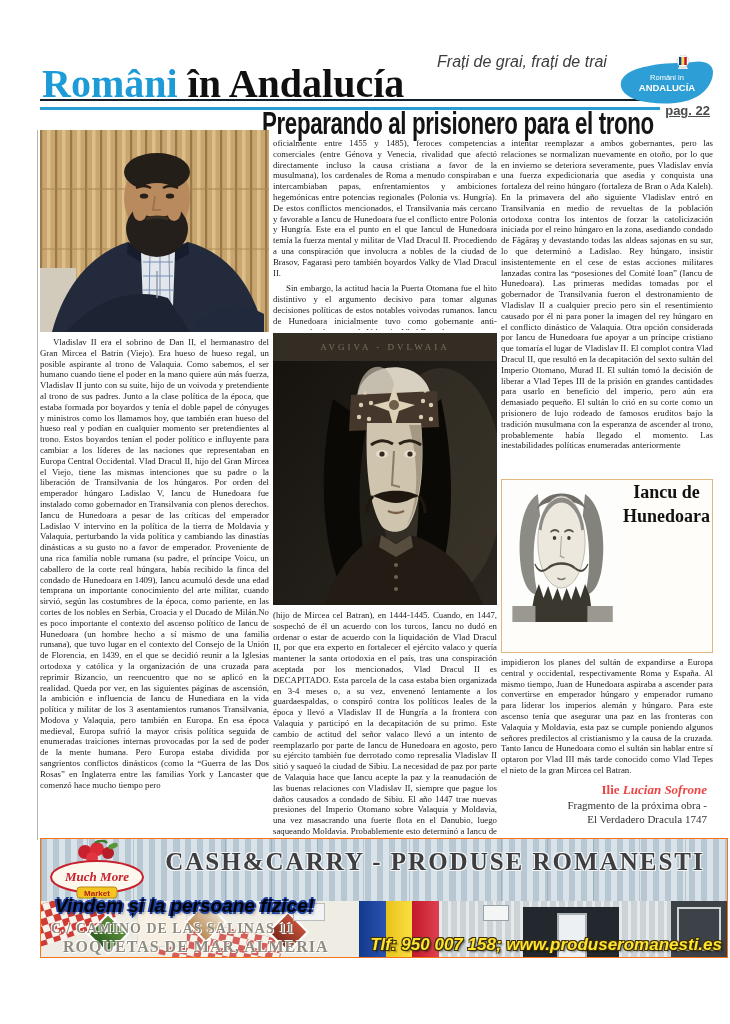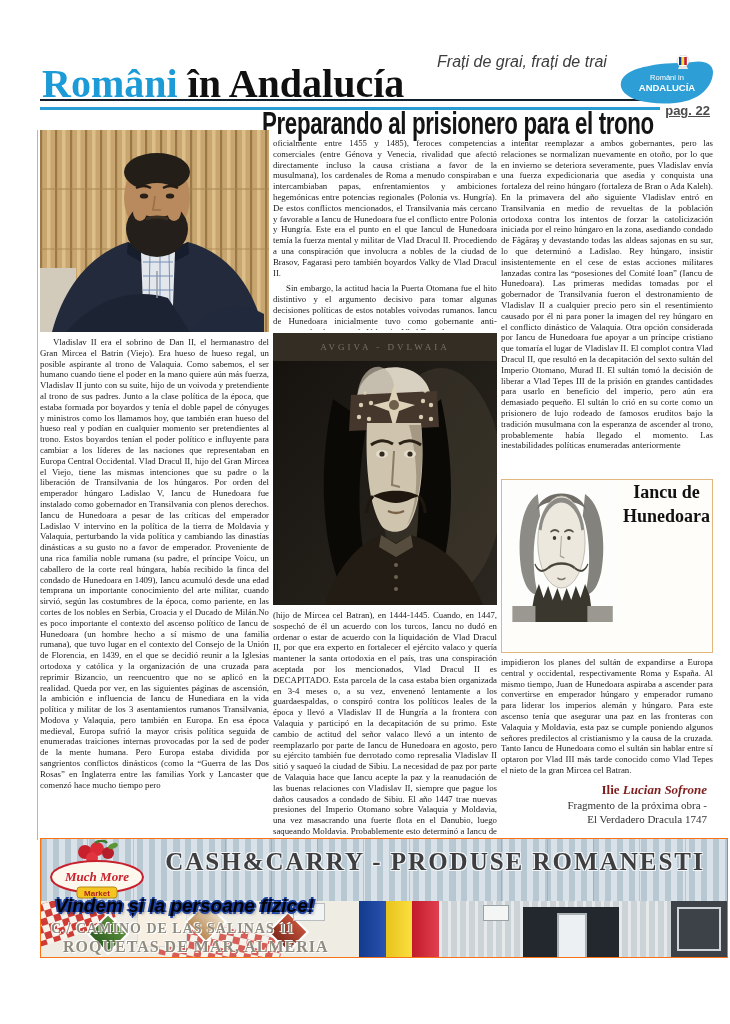--- a/index.html
+++ b/index.html
@@ -34,21 +34,21 @@
   .col-mid .caption-block{margin-top:5px;height:226px;overflow:hidden;}
   .col-right{position:absolute;left:501px;top:138px;width:212px;}
   .col-right .block1{height:338px;overflow:hidden;}
   .iancu-box{margin-top:3px;border:1px solid #e2b77f;background:#fffdf9;height:172px;
              display:flex;flex-direction:row;align-items:flex-start;}
   .iancu-svg{width:206px;height:142px;display:block;}
   .iancu-title{font-family:"Liberation Serif",serif;font-weight:bold;font-size:18px;color:#111;
                text-align:center;line-height:24px;}
   .col-right .block2{margin-top:4px;max-height:122px;overflow:hidden;}
   .byline{margin-top:3px;text-align:right;padding-right:6px;}
-  .byline .name{font-size:13px;font-weight:bold;color:#7f1d1d;}
+  .byline .name{font-size:13px;font-weight:bold;color:#ef4444;}
   .byline .name .it{font-style:italic;}
   .byline .credit{font-size:11px;color:#333;line-height:14px;}
   
   .ad{position:absolute;left:40px;top:838px;width:686px;height:118px;border:1px solid #f97316;
       overflow:hidden;background:#dfe5e9;}
   .ad-top{position:absolute;left:0;top:0;width:100%;height:62px;
       background:repeating-linear-gradient(90deg,#b7c8d3 0 6px,#d8e2e8 6px 12px);}
   .ad-top:after{content:"";position:absolute;inset:0;
       background:repeating-linear-gradient(90deg,rgba(90,110,125,.25) 0 1px,transparent 1px 46px);}
   .ad-title{position:absolute;left:104px;top:9px;right:2px;text-align:center;z-index:3;
@@ -325,15 +325,16 @@
         <div class="bld-ac"></div>
         <div class="bld-door"></div>
         <div class="bld-doorwhite"></div>
         <div class="bld-win"></div>
       </div>
     </div>
 
     <div class="ad-tagline">Vindem și la persoane fizice!</div>
     <div class="ad-addr1">C./ CAMINO DE LAS SALINAS 11</div>
     <div class="ad-addr2">ROQUETAS DE MAR, ALMERIA</div>
+    <div class="ad-phone">Tlf: 950 007 158; www.produseromanesti.es</div>
   </div>
 
 </div>
 
 </body></html>

